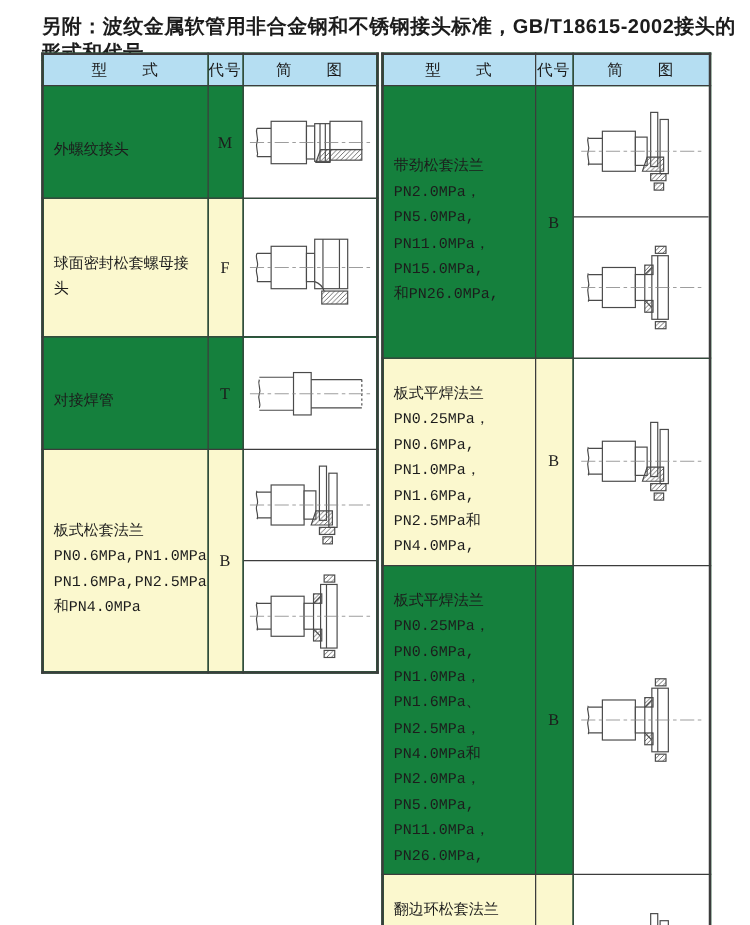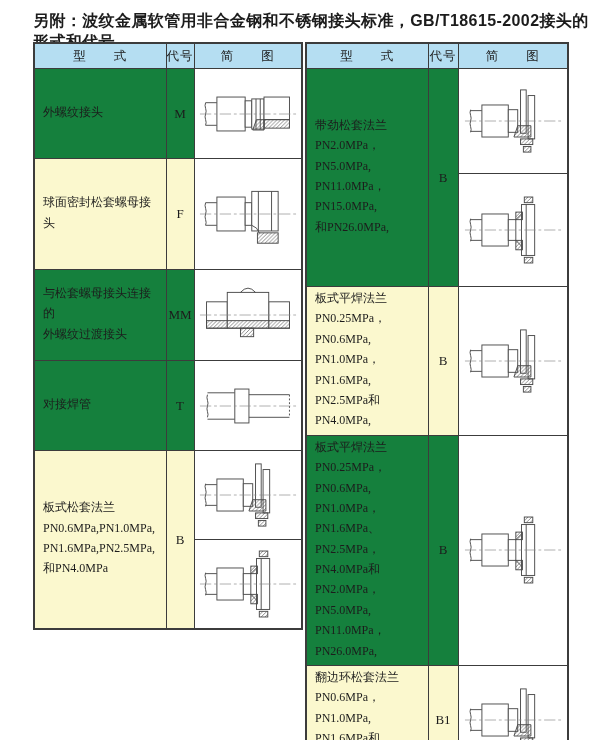--- a/index.html
+++ b/index.html
@@ -19,22 +19,22 @@
   table{border-collapse:collapse;table-layout:fixed;position:absolute;top:42px;
         border:2px solid var(--bd);background:#15803d;}
   #tbl-left{left:33px;width:268px;}
   #tbl-right{left:305px;width:262px;}
   td,th{border:1px solid var(--bd);padding:0;vertical-align:middle;overflow:hidden;}
   th{
     background:var(--hdr);font-weight:normal;font-size:12.5px;
     letter-spacing:1px;height:24px;text-align:center;
   }
   .c-type{
-    font-family:Liberation Serif, serif;font-size:12px;line-height:1.7;
-    padding:1px 3px 4px 8px;white-space:pre-line;text-align:left;
+    font-family:Liberation Mono, monospace;font-size:12px;line-height:1.7;
+    padding:18px 3px 4px 8px;white-space:pre-line;text-align:left;
   }
   .c-code{
     font-family:"Liberation Serif", serif;font-size:13px;text-align:center;
   }
   .c-diag{background:#fff;text-align:center;vertical-align:middle;}
   tr.hl .c-type, tr.hl .c-code{background:var(--hl);}
   .half{display:flex;align-items:center;justify-content:center;}
   .half + .half{border-top:1px solid var(--bd);}
   svg{display:block;margin:0 auto;}
 </style>
@@ -90,39 +90,20 @@
               <path d="M7,27 c-2,4 2,8 0,12 c-2,4 2,8 0,12" fill="none" stroke="#4a4a4a"></path>
               <line x1="7" y1="27" x2="19" y2="27" stroke="#4a4a4a"></line>
               <line x1="7" y1="51" x2="19" y2="51" stroke="#4a4a4a"></line>
               <rect x="19" y="21" width="30" height="36" fill="#fff" stroke="#4a4a4a"></rect>
               <rect x="49" y="27" width="7" height="24" fill="#fff" stroke="#4a4a4a"></rect>
               <rect x="56" y="15" width="28" height="42" fill="#fff" stroke="#4a4a4a"></rect>
               <line x1="63" y1="15" x2="63" y2="57" stroke="#4a4a4a"></line>
               <line x1="77" y1="15" x2="77" y2="57" stroke="#4a4a4a"></line>
               <path d="M56,51 q6,2 8,8" fill="none" stroke="#4a4a4a"></path>
               <rect x="62" y="59" width="22" height="11" fill="url(#hp)" stroke="#4a4a4a"></rect>
-              <line x1="1" y1="39" x2="103" y2="39" stroke="#888" stroke-width="0.7" stroke-dasharray="12 3 3 3"></line>
-            </svg></span></td>
-  </tr>
-  <tr style="height:91px">
-    <td class="c-type">与松套螺母接头连接的
-外螺纹过渡接头</td>
-    <td class="c-code">MM</td>
-    <td class="c-diag"><span><svg width="98" height="74" viewBox="0 0 104 78">
-              <defs>
-                <pattern id="hp" width="4" height="4" patternUnits="userSpaceOnUse">
-                  <path d="M0,4 l4,-4" stroke="#555" stroke-width="0.7"></path>
-                </pattern>
-              </defs>
-              <rect x="8" y="25" width="22" height="28" fill="#fff" stroke="#4a4a4a"></rect>
-              <rect x="74" y="25" width="22" height="28" fill="#fff" stroke="#4a4a4a"></rect>
-              <rect x="30" y="15" width="44" height="38" fill="#fff" stroke="#4a4a4a"></rect>
-              <path d="M44,15 q8,-9 16,0" fill="none" stroke="#4a4a4a"></path>
-              <rect x="8" y="45" width="88" height="8" fill="url(#hp)" stroke="#4a4a4a"></rect>
-              <rect x="44" y="53" width="14" height="9" fill="url(#hp)" stroke="#4a4a4a"></rect>
               <line x1="1" y1="39" x2="103" y2="39" stroke="#888" stroke-width="0.7" stroke-dasharray="12 3 3 3"></line>
             </svg></span></td>
   </tr>
   <tr style="height:90px">
     <td class="c-type">对接焊管</td>
     <td class="c-code">T</td>
     <td class="c-diag"><span><svg width="98" height="74" viewBox="0 0 104 78">
               <defs>
                 <pattern id="hp" width="4" height="4" patternUnits="userSpaceOnUse">
                   <path d="M0,4 l4,-4" stroke="#555" stroke-width="0.7"></path>

